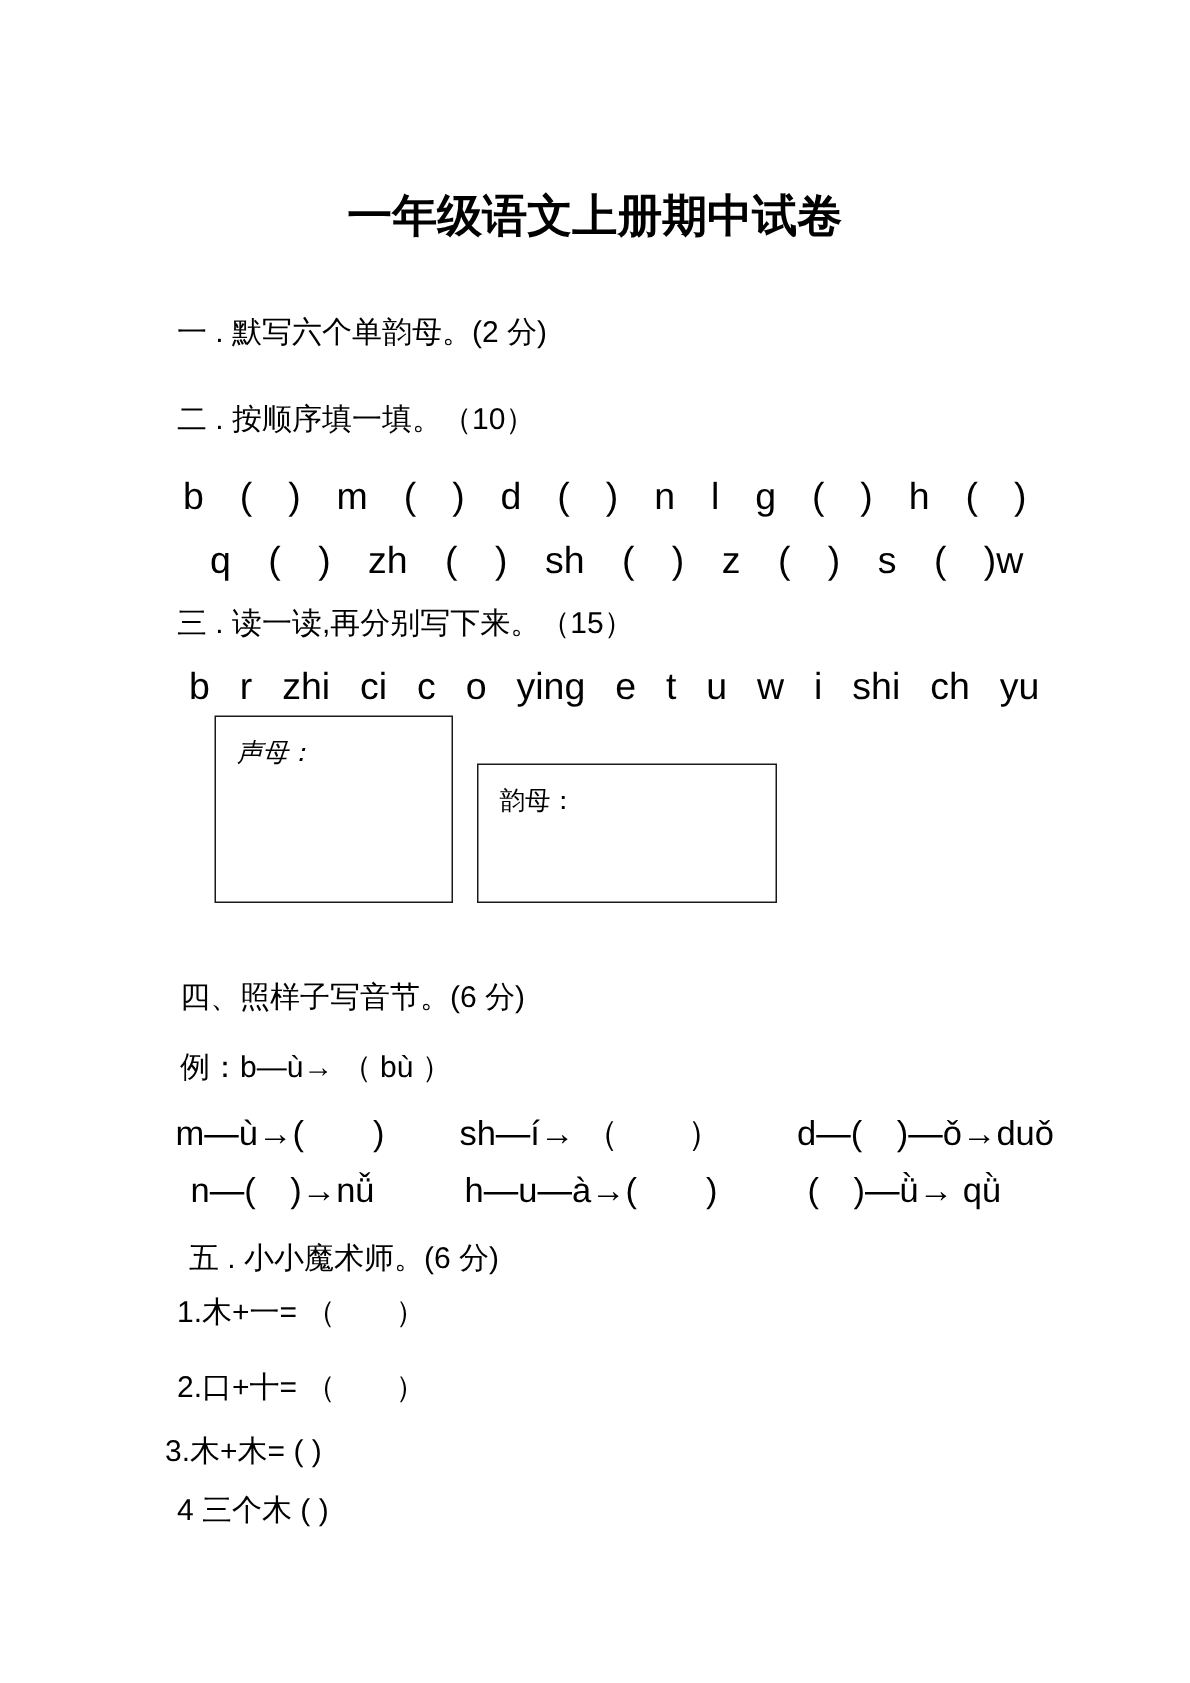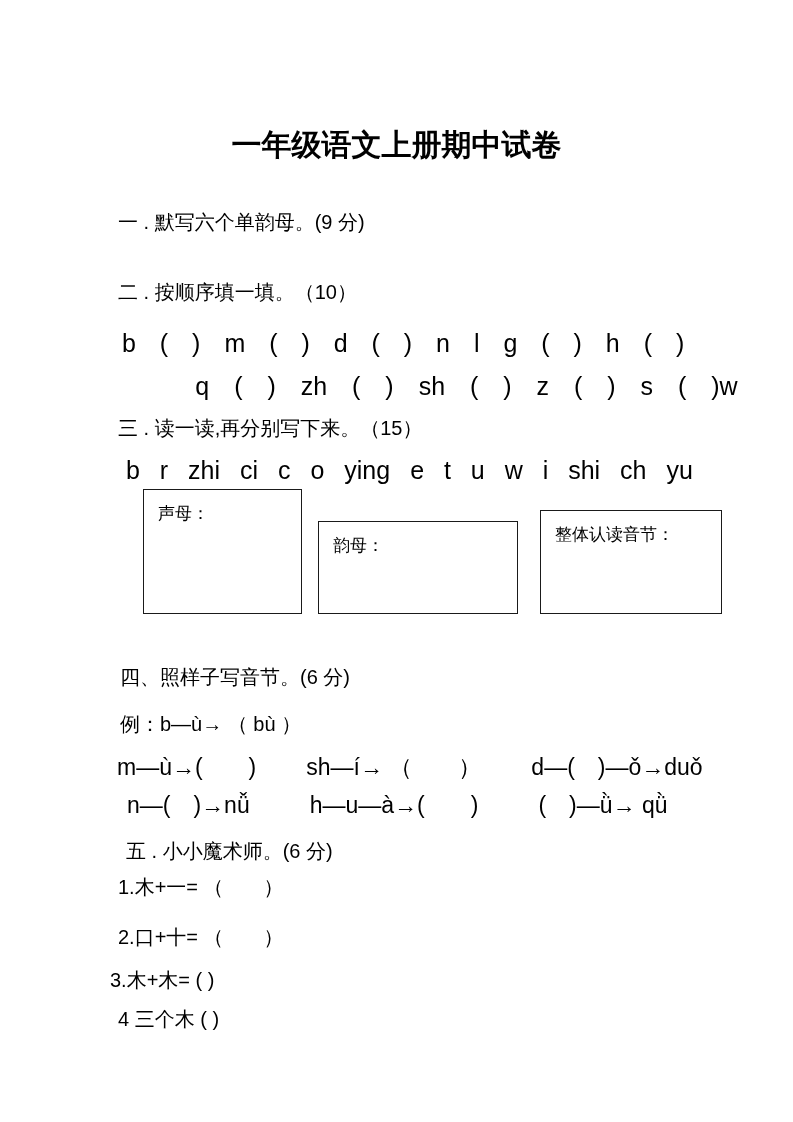--- a/index.html
+++ b/index.html
@@ -7,67 +7,64 @@
     width:793px;height:1122px;background:#ffffff;color:#000000;
     font-family:"Liberation Sans","DejaVu Sans",sans-serif;
     overflow:hidden;position:relative;
   }
   .title{
     margin-top:128px;text-align:center;font-size:30px;font-weight:bold;
     line-height:34px;letter-spacing:0px;
   }
   .heading{font-size:20px;line-height:26px;}
   .h1{margin:47px 0 0 118px;}
-  .h2{margin:44px 0 0 118px;}
+  .h2{margin:32px 0 0 118px;}
   .h3{margin:12px 0 0 118px;}
   .h4{margin:42px 0 0 120px;}
   .h5{margin:20px 0 0 126px;}
   .letters{font-size:25px;line-height:26px;white-space:nowrap;}
   .row1{margin:25px 0 0 122px;word-spacing:17px;}
-  .row2{margin:17px 0 16px 140px;word-spacing:18px;text-align:center;}
+  .row2{margin:17px 0 16px 140px;word-spacing:18px;}
   .row3{margin:16px 0 0 126px;word-spacing:13px;}
   .boxes{position:relative;height:133px;margin-top:6px;width:793px;}
   .abox{position:absolute;border:1.5px solid #1a1a1a;background:#ffffff;box-sizing:border-box;}
-  .box-shengmu{left:143px;top:0;width:159px;height:125px;}
+  .box-shengmu{left:143px;top:0;width:159px;height:125px;font-style:italic;}
   .box-yunmu{left:318px;top:32px;width:200px;height:93px;}
   .box-zhengti{left:540px;top:21px;width:182px;height:104px;}
   .abox .lbl{font-size:17px;padding:12px 0 0 14px;}
   .pline{font-size:23px;line-height:26px;white-space:nowrap;}
   .ex{margin:21px 0 0 120px;font-size:20px;}
   .l1{margin:17px 0 0 117px;display:flex;gap:50px;}
   .l2{margin:12px 0 0 127px;display:flex;gap:60px;}
   .item{font-size:20px;line-height:27px;}
   .i1{margin:10px 0 0 118px;}
   .i2{margin:23px 0 0 118px;}
   .i3{margin:16px 0 0 110px;}
   .i4{margin:12px 0 0 118px;}
 </style>
 </head>
 <body>
 
 <div class="title">一年级语文上册期中试卷</div>
 
-<div class="heading h1">一 . 默写六个单韵母。(9 分)</div>
+<div class="heading h1">一 . 默写六个单韵母。(2 分)</div>
 
 <div class="heading h2">二 . 按顺序填一填。（10）</div>
 <div class="letters row1">b ( ) m ( ) d ( ) n l g ( ) h ( )</div>
 <div class="letters row2">q ( ) zh ( ) sh ( ) z ( ) s ( )w</div>
 
 <div class="heading h3">三 . 读一读,再分别写下来。（15）</div>
 <div class="letters row3">b r zhi ci c o ying e t u w i shi ch yu</div>
 
 <div class="boxes">
   <div class="abox box-shengmu">
     <div class="lbl">声母：</div>
   </div>
   <div class="abox box-yunmu">
     <div class="lbl">韵母：</div>
-  </div>
-  <div class="abox box-zhengti">
-    <div class="lbl">整体认读音节：</div>
   </div>
 </div>
 
 <div class="heading h4">四、照样子写音节。(6 分)</div>
 <div class="pline ex">例：b—ù→ （ bù ）</div>
 <div class="pline l1">
   <span>m—ù→(　　)</span>
   <span>sh—í→ （　　）</span>
   <span>d—(　)—ǒ→duǒ</span>
 </div>

